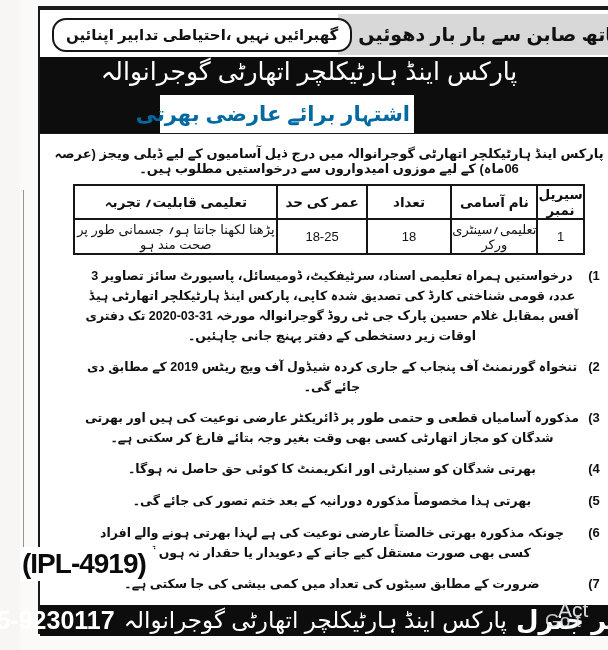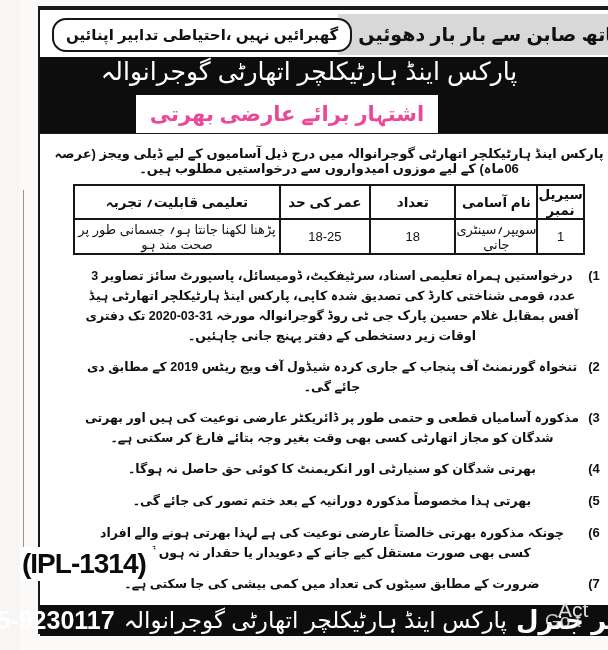--- a/index.html
+++ b/index.html
@@ -41,21 +41,21 @@
   
   .title-band {
     background: #0d0d0d; color: #fff; height: 114px;
     display: flex; flex-direction: column; align-items: center; justify-content: center;
   }
   .authority-title {
     font-size: 25px; direction: rtl; letter-spacing: 2px;
     transform: translateX(-20px); margin-bottom: 9px; white-space: nowrap;
   }
   .ad-title-box {
-    background: #fff; color: #ec4899; width: 302px; text-align: center;
+    background: #fff; color: #0369a1; width: 254px; text-align: center;
     padding: 7px 4px; font-size: 21px; font-weight: bold; direction: rtl;
     transform: translateX(-42px); white-space: nowrap;
   }
 
   
   .content { flex: 1; direction: rtl; padding: 4px 8px 0 8px; border-top: 1px solid #1a1a1a; }
   .intro { font-size: 13px; font-weight: bold; text-align: center; padding: 8px 4px 7px; }
 
   table.jobs {
     width: 91%; margin: 1px auto 0; border-collapse: collapse; direction: rtl;
@@ -143,21 +143,21 @@
         <tbody>
             <tr>
           <th class="col-serial">سیریل نمبر</th>
           <th class="col-post">نام آسامی</th>
           <th class="col-count">تعداد</th>
           <th class="col-age">عمر کی حد</th>
           <th class="col-qual">تعلیمی قابلیت؍ تجربہ</th>
         </tr>
         <tr>
           <td class="num-ltr">1</td>
-          <td>سویپر؍سینٹری جانی</td>
+          <td>تعلیمی؍سینٹری ورکر</td>
           <td class="num-ltr">18</td>
           <td class="num-ltr">18-25</td>
           <td>پڑھنا لکھنا جانتا ہو؍ جسمانی طور پر صحت مند ہو</td>
         </tr>
       </tbody>
         </table>
 
       <div class="cond-list">
         <div class="cond">
           <span class="cond-num">(1</span>
@@ -191,18 +191,18 @@
     </div>
 
     <div class="footer-band">
       <span class="footer-designation">ڈائریکٹر جنرل</span>
       <span class="footer-authority">پارکس اینڈ ہارٹیکلچر اتھارٹی گوجرانوالہ</span>
       <span class="footer-phone">055-9230117</span>
     </div>
 
   </div>
 
-  <div class="ipl-code">(IPL-1314)</div>
+  <div class="ipl-code">(IPL-4919)</div>
 
   <div class="wm-line1">Act</div>
   <div class="wm-line2">Go t</div>
 
 </div>
 
 </body></html>

